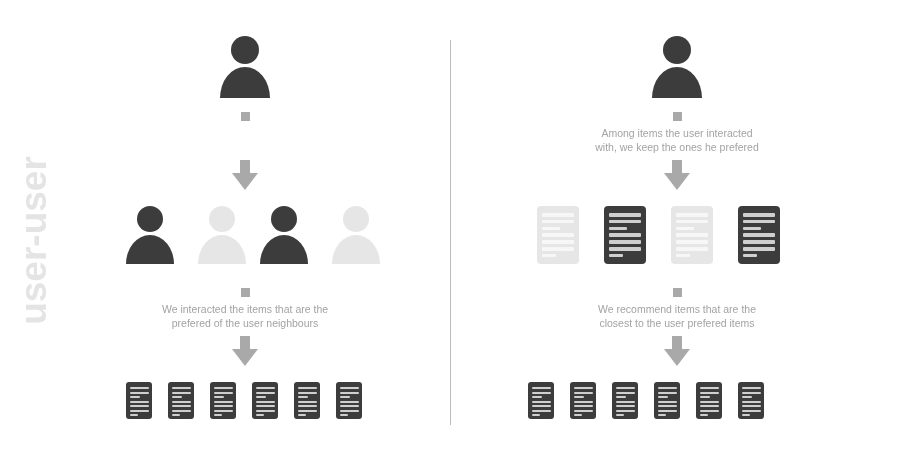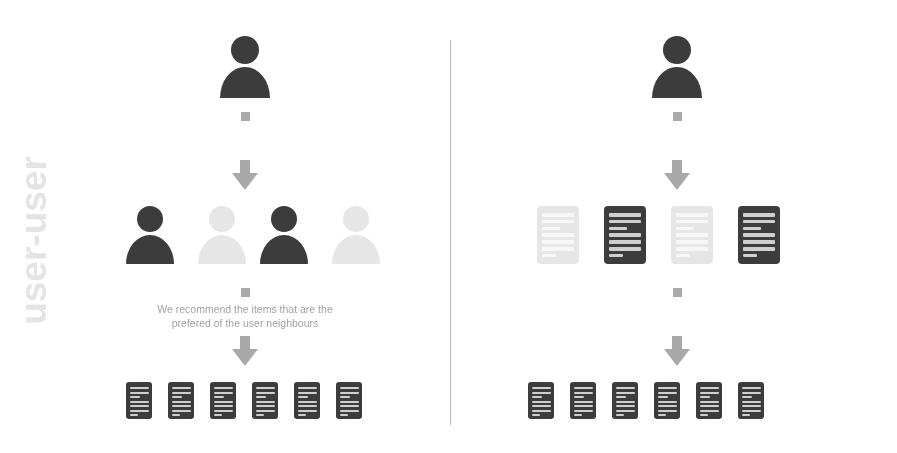--- a/index.html
+++ b/index.html
@@ -194,21 +194,21 @@
       <div class="head" style="background:#3c3c3c;"></div>
       <div class="body" style="background:#3c3c3c;"></div>
     </div>
     <div class="person person-row" style="left:330px; top:206px;">
       <div class="head" style="background:#e6e6e6;"></div>
       <div class="body" style="background:#e6e6e6;"></div>
     </div>
 
     <div class="sq" style="left:241px; top:288px;"></div>
 
-    <div class="note" style="left:95px; top:302px;">We recommend the items that are the
+    <div class="note" style="left:95px; top:302px;">We interacted the items that are the
 prefered of the user neighbours</div>
 
     <div class="arrow" style="left:232px; top:336px;">
       <div class="shaft"></div>
         <div class="head"></div>
     </div>
 
     <div id="left-docs">
         <div class="doc doc-sm" style="left: 126px; top: 382px; background: rgb(60, 60, 60);">
           <div class="ln" style="left: 3.5px; top: 5px; width: 19px; height: 2.4px; background: rgb(207, 207, 207);"></div>
@@ -269,20 +269,22 @@
 
   <div class="panel right">
 
     <div class="person person-top" style="left:201px; top:36px;">
       <div class="head" style="background:#3c3c3c;"></div>
       <div class="body" style="background:#3c3c3c;"></div>
     </div>
 
     <div class="sq" style="left:224px; top:112px;"></div>
 
+    <div class="note" style="left:78px; top:126px;">Among items the user interacted
+with, we keep the ones he prefered</div>
 
     <div class="arrow" style="left:215px; top:160px;">
       <div class="shaft"></div>
         <div class="head"></div>
     </div>
 
     <div id="right-interacted">
         <div class="doc doc-lg" style="left: 88px; top: 206px; background: rgb(230, 230, 230);">
           <div class="ln" style="left: 5px; top: 7px; width: 32px; height: 3.6px; background: rgb(247, 247, 247);"></div>
           <div class="ln" style="left: 5px; top: 13.8px; width: 32px; height: 3.6px; background: rgb(247, 247, 247);"></div>
@@ -316,20 +318,22 @@
           <div class="ln" style="left: 5px; top: 20.6px; width: 17.6px; height: 3.6px; background: rgb(207, 207, 207);"></div>
           <div class="ln" style="left: 5px; top: 27.4px; width: 32px; height: 3.6px; background: rgb(207, 207, 207);"></div>
           <div class="ln" style="left: 5px; top: 34.2px; width: 32px; height: 3.6px; background: rgb(207, 207, 207);"></div>
           <div class="ln" style="left: 5px; top: 41px; width: 32px; height: 3.6px; background: rgb(207, 207, 207);"></div>
           <div class="ln" style="left: 5px; top: 47.8px; width: 14.4px; height: 3.6px; background: rgb(207, 207, 207);"></div>
         </div>
       </div>
 
     <div class="sq" style="left:224px; top:288px;"></div>
 
+    <div class="note" style="left:78px; top:302px;">We recommend items that are the
+closest to the user prefered items</div>
 
     <div class="arrow" style="left:215px; top:336px;">
       <div class="shaft"></div>
         <div class="head"></div>
     </div>
 
     <div id="right-docs">
         <div class="doc doc-sm" style="left: 79px; top: 382px; background: rgb(60, 60, 60);">
           <div class="ln" style="left: 3.5px; top: 5px; width: 19px; height: 2.4px; background: rgb(207, 207, 207);"></div>
           <div class="ln" style="left: 3.5px; top: 9.5px; width: 19px; height: 2.4px; background: rgb(207, 207, 207);"></div>

